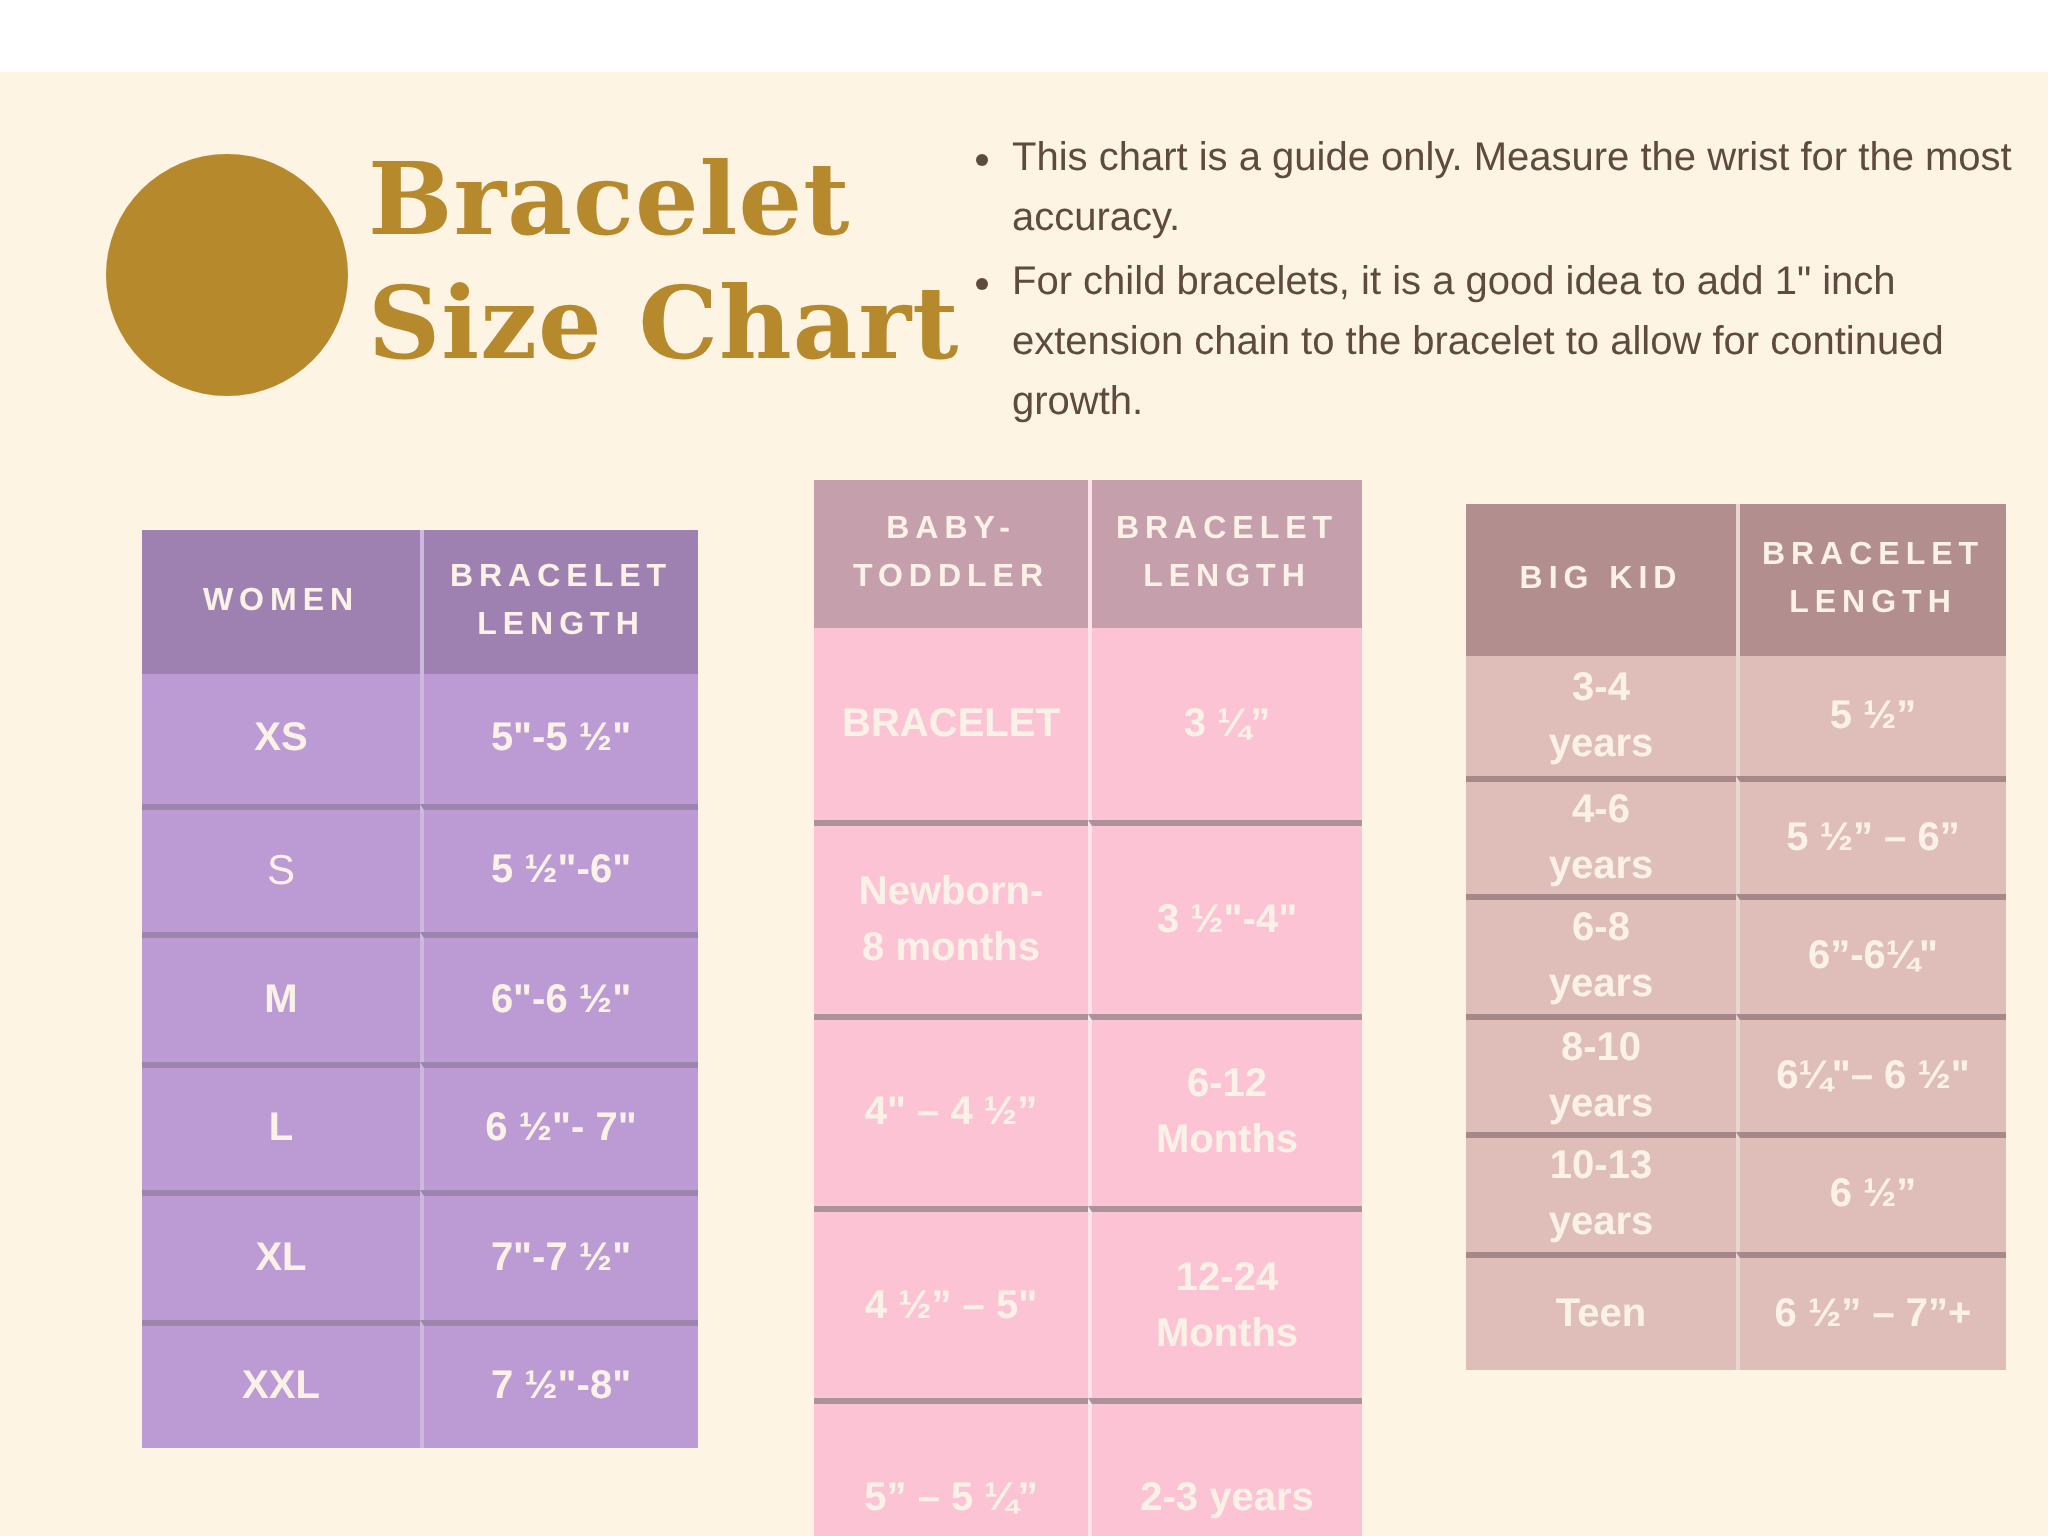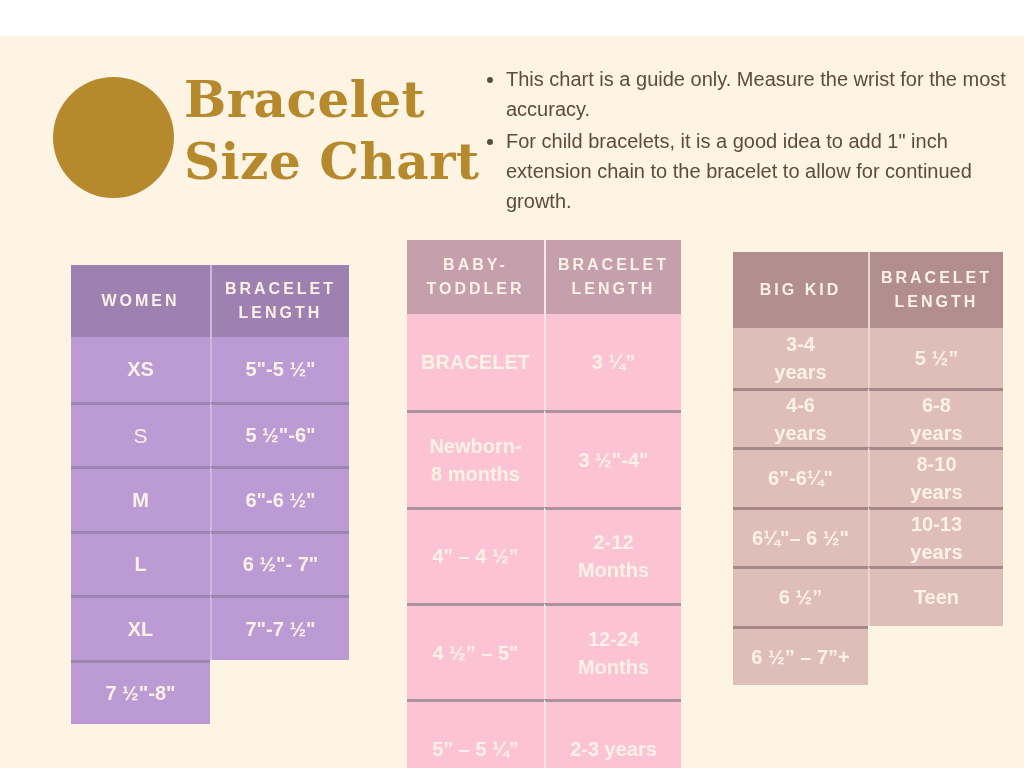--- a/index.html
+++ b/index.html
@@ -95,54 +95,56 @@
     <div class="cell body label">XS</div>
     <div class="cell body value">5"-5 ½"</div>
     <div class="cell body label thin">S</div>
     <div class="cell body value">5 ½"-6"</div>
     <div class="cell body label">M</div>
     <div class="cell body value">6"-6 ½"</div>
     <div class="cell body label">L</div>
     <div class="cell body value">6 ½"- 7"</div>
     <div class="cell body label">XL</div>
     <div class="cell body value">7"-7 ½"</div>
+    <div class="cell body label">XXL</div>
     <div class="cell body value">7 ½"-8"</div>
   </section>
 
   <section class="size-table table-baby">
     <div class="cell head">BABY-TODDLER</div>
     <div class="cell head">BRACELET
 LENGTH</div>
 
     <div class="cell body label">BRACELET</div>
     <div class="cell body value">3 ¼”</div>
     <div class="cell body label">Newborn-
 8 months</div>
     <div class="cell body value">3 ½"-4"</div>
     <div class="cell body value">4" – 4 ½”</div>
-    <div class="cell body label">2-12
+    <div class="cell body label">6-12
 Months</div>
     <div class="cell body value">4 ½” – 5"</div>
     <div class="cell body label">12-24
 Months</div>
     <div class="cell body value">5” –  5 ¼”</div>
     <div class="cell body label">2-3 years</div>
     <div class="cell body value">5 ¼-5 ½”</div>
   </section>
 
   <section class="size-table table-bigkid">
     <div class="cell head">BIG KID</div>
     <div class="cell head">BRACELET
 LENGTH</div>
 
     <div class="cell body label">3-4
 years</div>
     <div class="cell body value">5 ½”</div>
     <div class="cell body label">4-6
 years</div>
+    <div class="cell body value">5 ½” – 6”</div>
     <div class="cell body label">6-8
 years</div>
     <div class="cell body value">6”-6¼"</div>
     <div class="cell body label">8-10
 years</div>
     <div class="cell body value">6¼"– 6 ½"</div>
     <div class="cell body label">10-13
 years</div>
     <div class="cell body value">6 ½”</div>
     <div class="cell body label">Teen</div>

